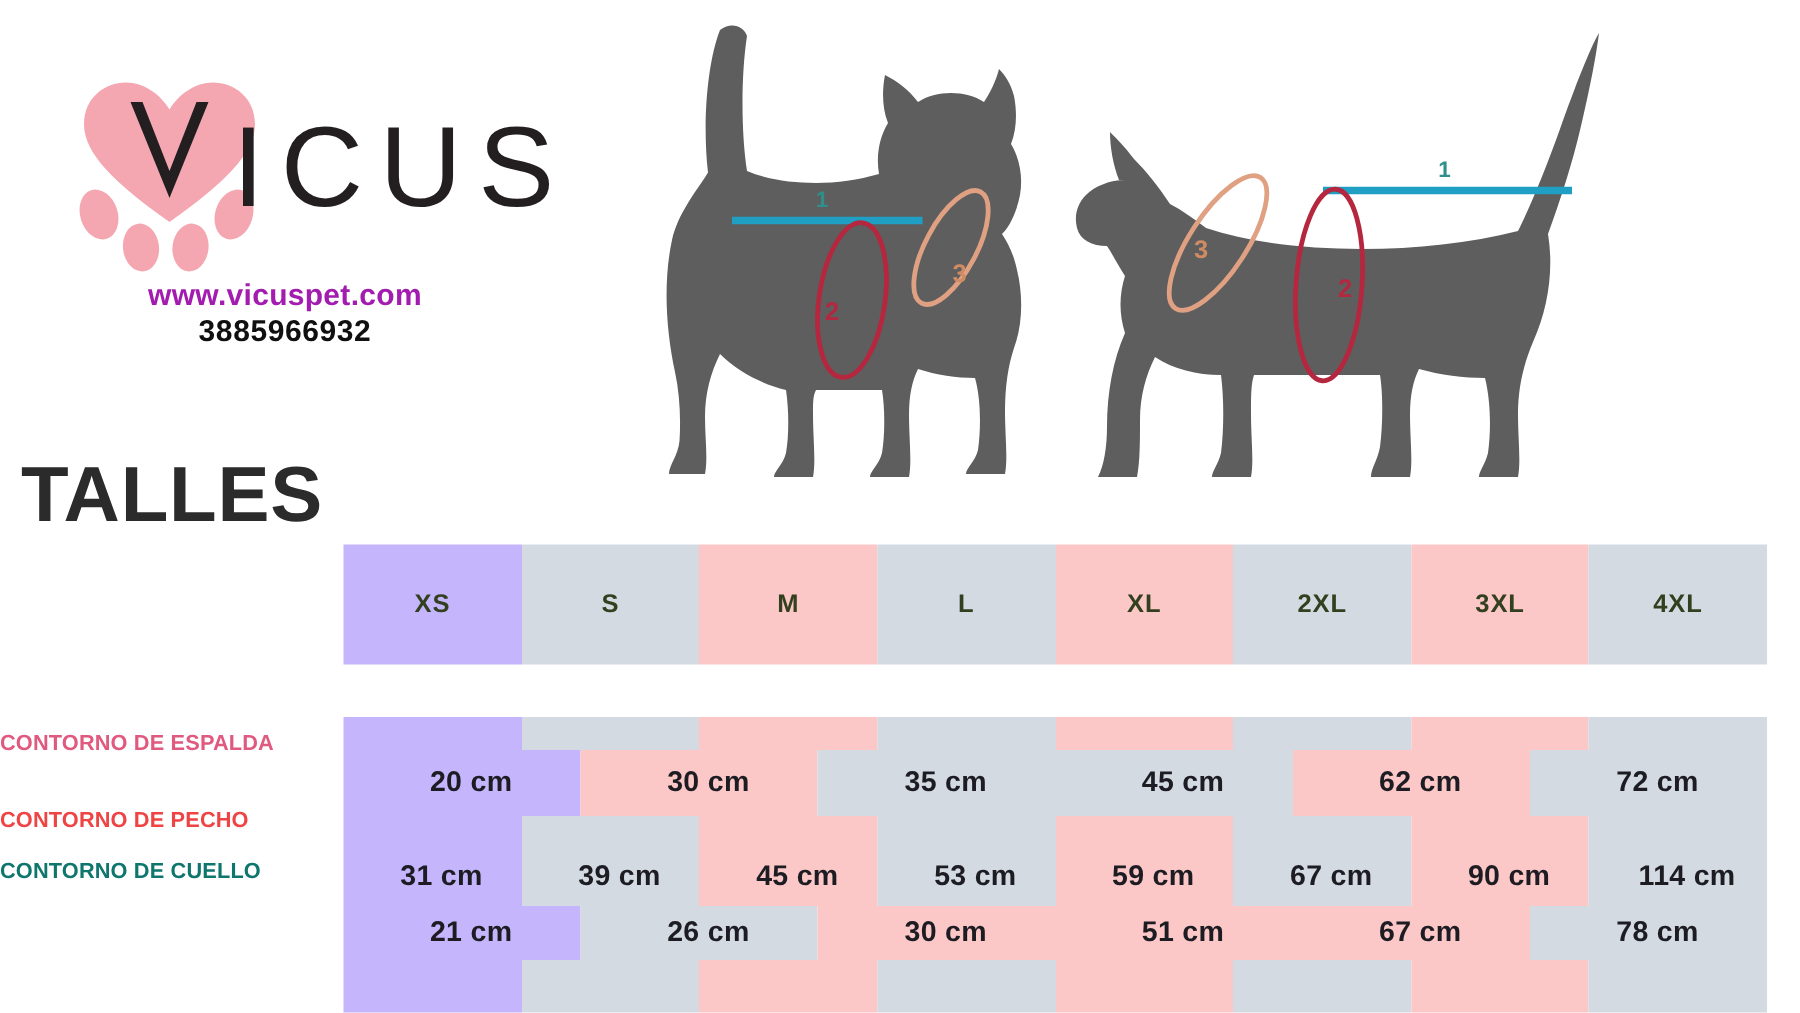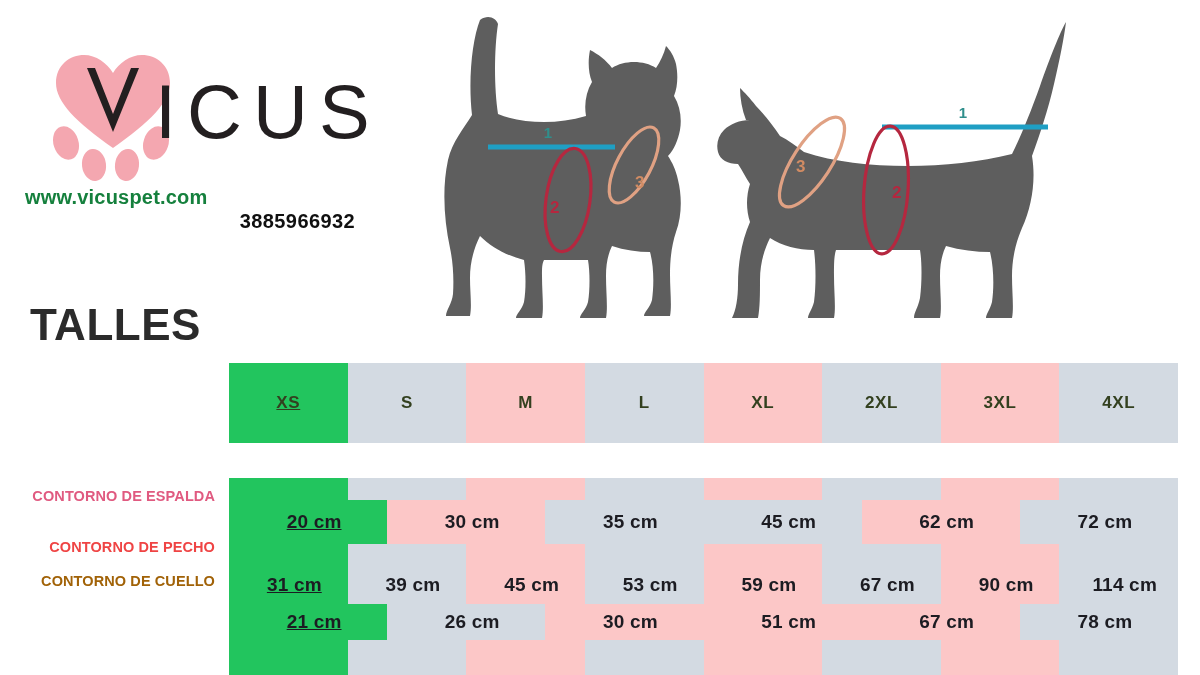--- a/index.html
+++ b/index.html
@@ -14,71 +14,71 @@
   
   #logo-block { position:absolute; left:30px; top:38px; width:330px; height:200px; }
   #logo-mark { position:absolute; left:18px; top:12px; width:130px; height:135px; }
   #logo-wordmark {
     position:absolute; left:125px; top:36px;
     font-size:76px; letter-spacing:11px; color:#231f20;
     font-family:"Liberation Sans", sans-serif; font-weight:300;
     line-height:1;
   }
   #logo-site {
-    position:absolute; left:-5px; top:148px; width:330px; text-align:left;
-    font-size:20px; font-weight:bold; color:#15803d; letter-spacing:.2px;
+    position:absolute; left:-5px; top:148px; width:330px; text-align:center;
+    font-size:20px; font-weight:bold; color:#a21caf; letter-spacing:.2px;
   }
   #logo-phone {
-    position:absolute; left:-5px; top:172px; width:330px; text-align:right;
+    position:absolute; left:-5px; top:172px; width:330px; text-align:center;
     font-size:20px; font-weight:bold; color:#101010; letter-spacing:.4px;
   }
 
   
   #pets { position:absolute; left:420px; top:10px; width:740px; height:330px; }
 
   
   #page-title {
-    position:absolute; left:30px; top:300px;
-    font-size:44px; font-weight:bold; color:#2b2b2b; letter-spacing:.5px;
+    position:absolute; left:14px; top:300px;
+    font-size:52px; font-weight:bold; color:#2b2b2b; letter-spacing:.5px;
   }
 
   
   #size-table { position:absolute; left:229px; top:363px; width:949px; }
   .hdr-row { display:flex; height:80px; }
   .hdr-cell {
     flex:1 1 0; display:flex; align-items:center; justify-content:center;
     font-size:17px; font-weight:bold; color:#33401f; letter-spacing:.6px;
   }
   .gap { height:35px; }
   .data-block { position:relative; }
   .data-row { display:flex; }
   .data-cell {
     flex:1 1 0; display:flex; align-items:center; justify-content:center;
     font-size:19px; font-weight:bold; color:#1c1c22; letter-spacing:.2px;padding-left:12px;
   }
-  .c-pink-lite { background:#22c55e;text-decoration:underline; }
+  .c-pink-lite { background:#c4b5fd; }
   .c-blue      { background:#d3dae2; }
   .c-pink      { background:#fcc7c7; }
 
   .r-pad-top   { height:22px; }
   .r-h1        { height:44px; }
   .r-mid       { height:22px; }
   .r-h2        { height:38px; }
   .r-h3        { height:36px; }
   .r-pad-bot   { height:38px; }
 
   
   .row-label {
-    position:absolute; right:0; width:215px; text-align:right;
+    position:absolute; right:0; width:215px; text-align:left;
     font-size:14.5px; font-weight:bold; letter-spacing:.1px; white-space:nowrap;
   }
   #labels { position:absolute; left:0; top:0; width:215px; height:675px; }
   #lbl-espalda { top:488px; color:#e05a80; }
   #lbl-pecho   { top:539px; color:#ef4444; }
-  #lbl-cuello  { top:573px; color:#a16207; font-weight:bold; }
+  #lbl-cuello  { top:573px; color:#0f766e; font-weight:bold; }
 </style>
 </head>
 <body>
 
 <div id="logo-block">
 
   <div id="logo-mark">
     <svg viewBox="0 0 130 135" width="130" height="135" aria-hidden="true">
 
       <path d="M65 98 C 28 72, 8 52, 8 33 C 8 15, 22 5, 36 5 C 48 5, 59 13, 65 23 C 71 13, 82 5, 94 5 C 108 5, 122 15, 122 33 C 122 52, 102 72, 65 98 Z" fill="#f4a7b0"></path>

